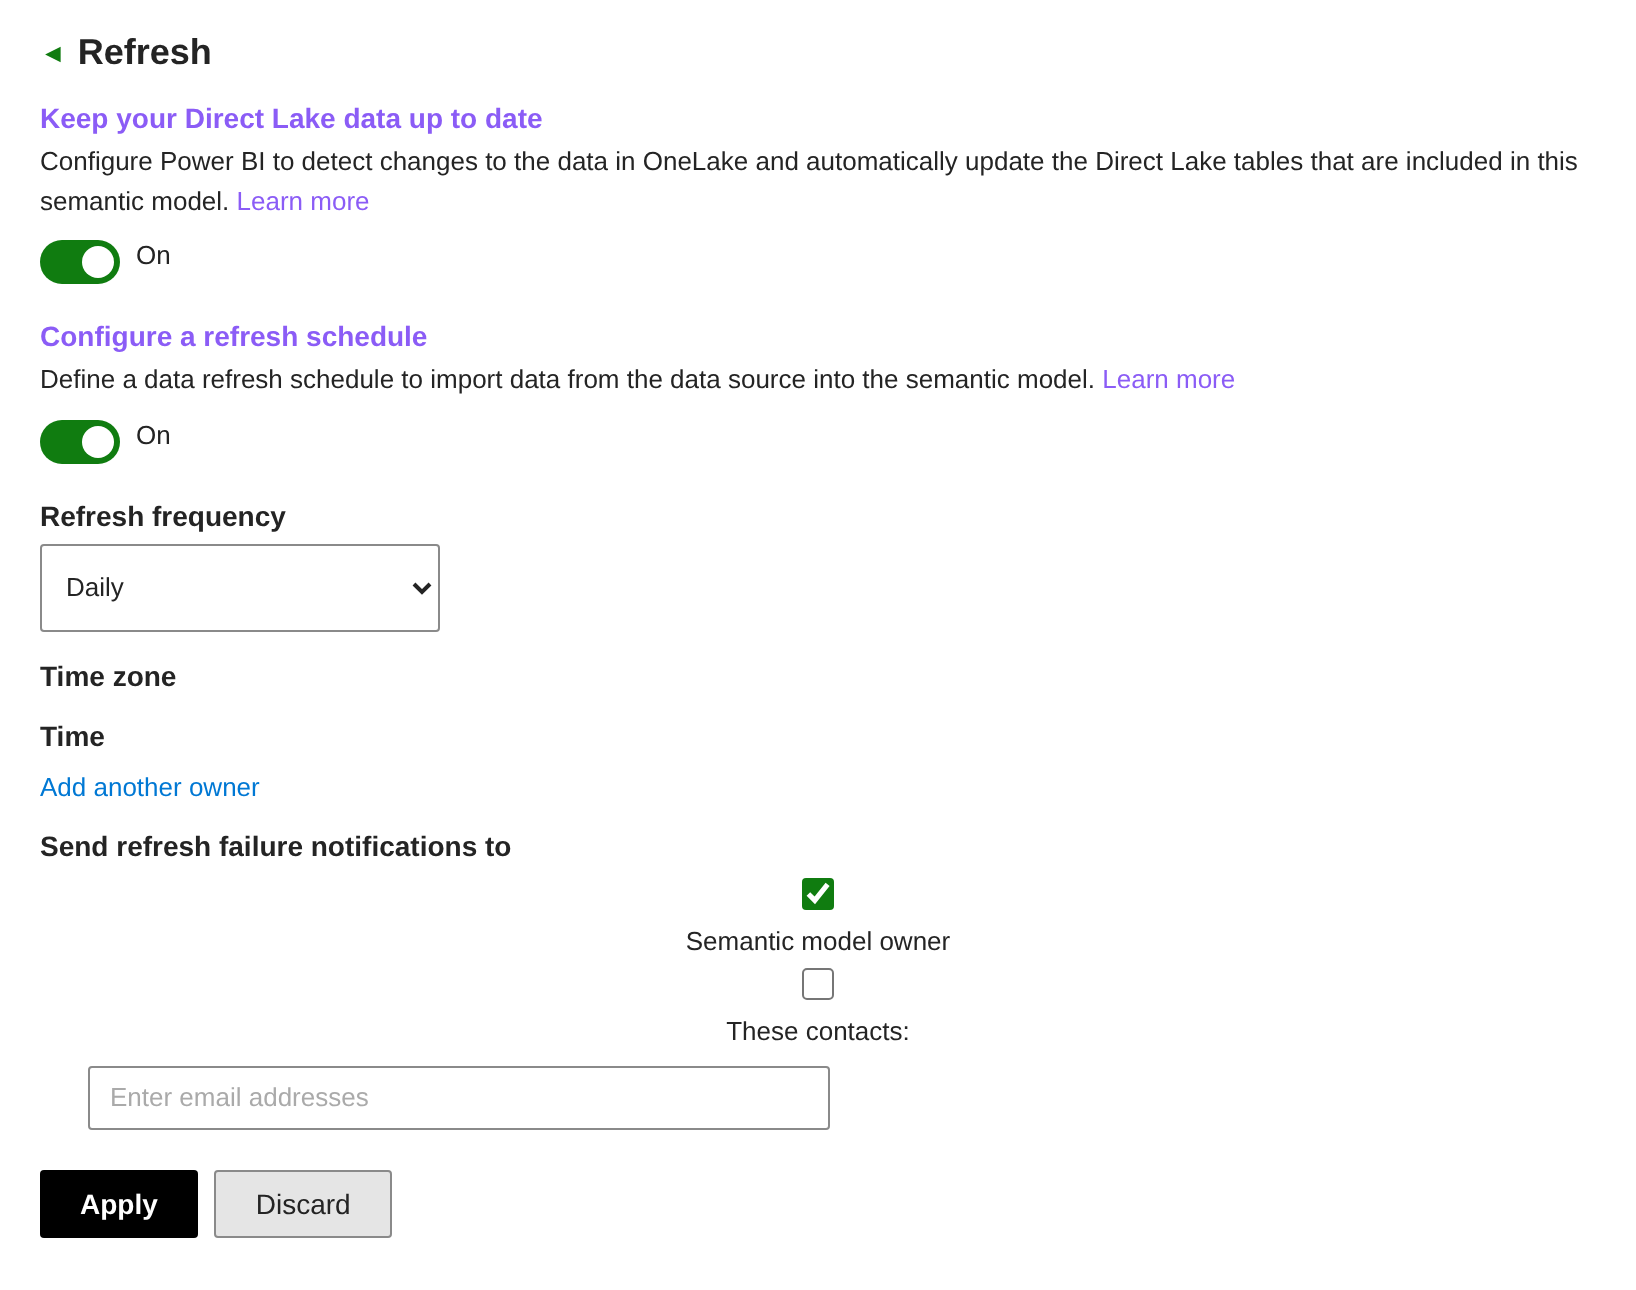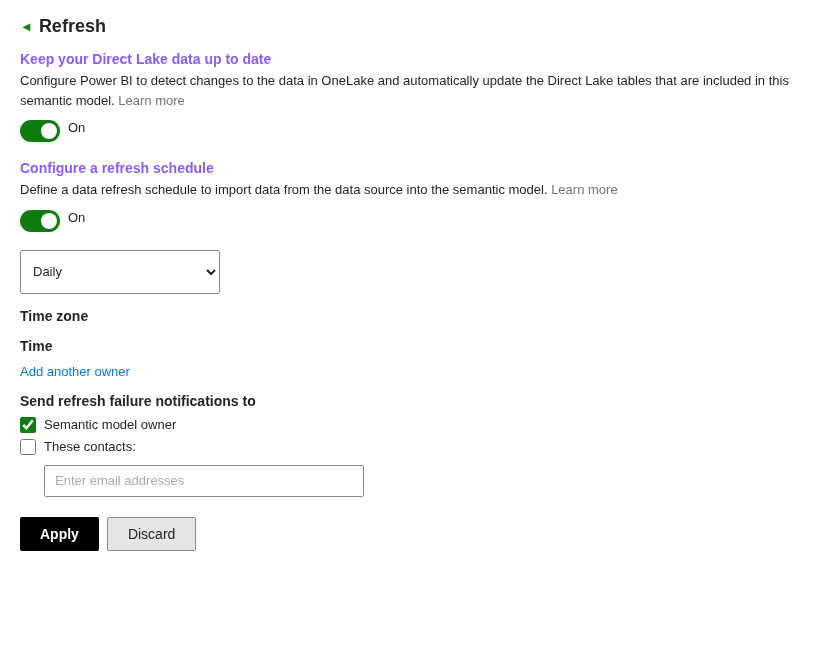--- a/index.html
+++ b/index.html
@@ -35,21 +35,21 @@
     }
 
     .description {
       font-size: 13px;
       color: #242424;
       margin-bottom: 10px;
       line-height: 1.5;
     }
 
     .learn-more {
-      color: #737373;
+      color: #8b5cf6;
       text-decoration: none;
     }
 
     
     .toggle-row {
       display: flex;
       align-items: flex-start;
       gap: 8px;
       margin-bottom: 18px;
     }
@@ -125,34 +125,35 @@
     .notif-heading {
       font-weight: 700;
       font-size: 14px;
       margin-bottom: 8px;
     }
     .checkbox-row {
       display: flex;
       align-items: center;
       gap: 8px;
       margin-bottom: 6px;
+      flex-direction: column;
     }
     .checkbox-row input[type="checkbox"] {
       width: 16px;
       height: 16px;
       cursor: pointer;
       accent-color: #107c10;
     }
     .checkbox-label {
       font-size: 13px;
       color: #242424;
     }
 
     .email-input {
-      width: 320px;
+      width: 371px;
       height: 32px;
       border: 1px solid #8a8a8a;
       border-radius: 2px;
       padding: 0 10px;
       font-size: 13px;
       color: #242424;
       margin-top: 4px;
       margin-left: 24px;
     }
     .email-input::placeholder { color: #aaa; }
@@ -221,20 +222,21 @@
     <label class="toggle-switch">
 
       <span class="toggle-track"></span>
       <span class="toggle-thumb"></span>
     </label>
     <span class="toggle-label">On</span>
   </div>
 </div>
 
 <div class="field-group">
+  <div class="field-label">Refresh frequency</div>
   <select>
     <option>Daily</option>
     <option>Weekly</option>
   </select>
 </div>
 
 <div class="field-group">
   <div class="field-label">Time zone</div>
 </div>
 

